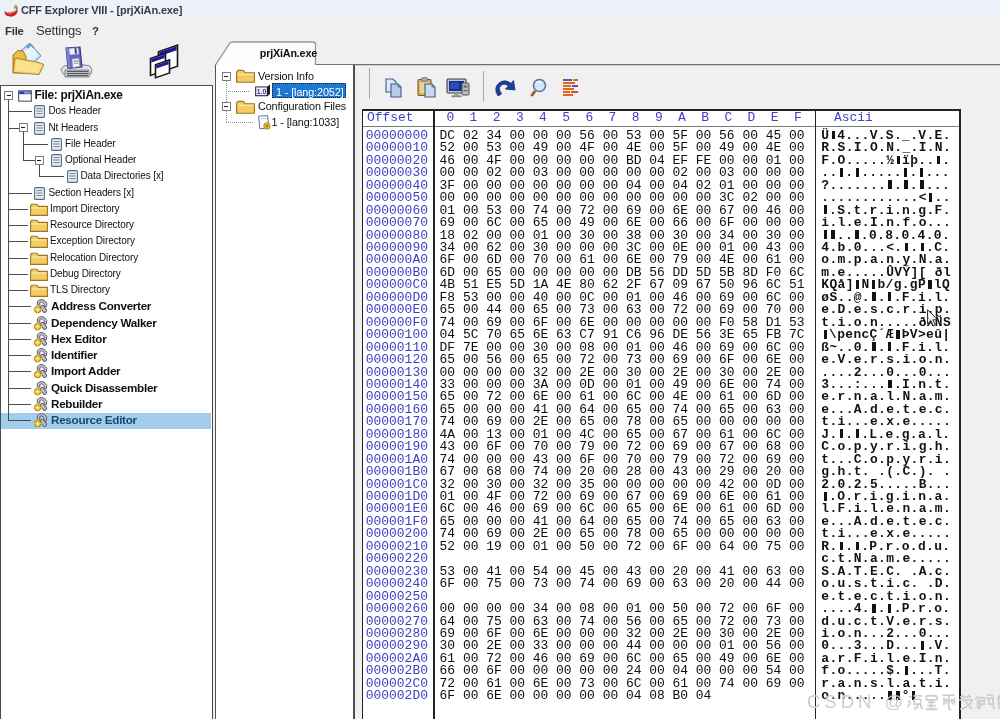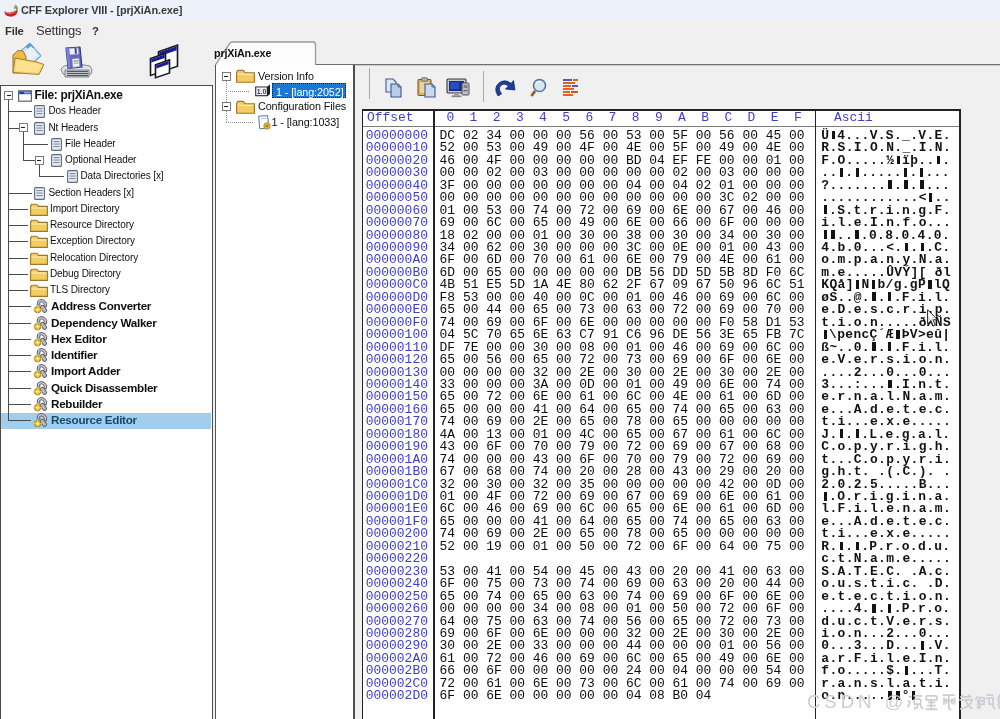--- a/index.html
+++ b/index.html
@@ -73,21 +73,21 @@
  </g>
 </svg>
 
 <div class="abs" style="left:316px;top:64px;width:684px;height:1.3px;background:#6f6f6f"></div>
 <div class="abs" style="left:316px;top:65.3px;width:684px;height:1px;background:#cfcfcf"></div>
 
 <svg class="abs" style="left:214px;top:41px" width="103" height="26" viewBox="0 0 103 26">
  <polygon points="1,25 16.8,1 101.5,1 101.5,25" fill="#fcfcfd"></polygon>
  <path d="M1,24.6 L15.5,2.6 Q16.5,1 18.5,1 L99,1 Q101.5,1 101.5,3.5 L101.5,24.6" fill="none" stroke="#909aa6" stroke-width="1.3"></path>
 </svg>
-<div class="abs" style="left:214px;top:42.5px;width:103px;text-align:left;height:21px;line-height:21px;font-size:10.8px;font-weight:bold;color:#101010;letter-spacing:-0.2px">prjXiAn.exe</div>
+<div class="abs" style="left:214px;top:42.5px;width:103px;text-align:right;height:21px;line-height:21px;font-size:10.8px;font-weight:bold;color:#101010;letter-spacing:-0.2px">prjXiAn.exe</div>
 
 <div class="abs" style="left:0px;top:85.3px;width:212.5px;height:640px;background:#fff;border:1.2px solid #4b4b4b;box-sizing:border-box"></div>
 <div class="abs" style="left:215.3px;top:65px;width:139.5px;height:660px;background:#fff;border-left:1.2px solid #555;border-right:2.2px solid #4e4e4e;box-sizing:border-box"></div>
 
 <div class="abs" style="left:368.6px;top:68px;width:1.2px;height:31px;background:#a9a9a9"></div>
 <div class="abs" style="left:483.2px;top:71px;width:1.2px;height:31px;background:#a9a9a9"></div>
 
 <svg class="abs" style="left:385px;top:78px" width="20" height="20" viewBox="0 0 20 20">
  <polygon points="1,1 8,1 11,4 11,14 1,14" fill="#dfe7f2" stroke="#3d5a94" stroke-width="1.1"></polygon>
  <polygon points="6,6 13,6 16,9 16,19 6,19" fill="#b8cce8" stroke="#3d5a94" stroke-width="1.1"></polygon>
@@ -179,21 +179,21 @@
 <div class="hr" style="top:466.13px"><span class="ho" style="left:365.8px">000001B0</span><span class="hb" style="left:439.6px">67 00 68 00 74 00 20 00 28 00 43 00 29 00 20 00</span><span class="ha" style="left:821.3px">g.h.t. .(.C.). .</span></div>
 <div class="hr" style="top:478.58px"><span class="ho" style="left:365.8px">000001C0</span><span class="hb" style="left:439.6px">32 00 30 00 32 00 35 00 00 00 00 00 42 00 0D 00</span><span class="ha" style="left:821.3px">2.0.2.5.....B...</span></div>
 <div class="hr" style="top:491.04px"><span class="ho" style="left:365.8px">000001D0</span><span class="hb" style="left:439.6px">01 00 4F 00 72 00 69 00 67 00 69 00 6E 00 61 00</span><span class="ha" style="left:821.3px"><b class="bk"></b>.O.r.i.g.i.n.a.</span></div>
 <div class="hr" style="top:503.49px"><span class="ho" style="left:365.8px">000001E0</span><span class="hb" style="left:439.6px">6C 00 46 00 69 00 6C 00 65 00 6E 00 61 00 6D 00</span><span class="ha" style="left:821.3px">l.F.i.l.e.n.a.m.</span></div>
 <div class="hr" style="top:515.94px"><span class="ho" style="left:365.8px">000001F0</span><span class="hb" style="left:439.6px">65 00 00 00 41 00 64 00 65 00 74 00 65 00 63 00</span><span class="ha" style="left:821.3px">e...A.d.e.t.e.c.</span></div>
 <div class="hr" style="top:528.40px"><span class="ho" style="left:365.8px">00000200</span><span class="hb" style="left:439.6px">74 00 69 00 2E 00 65 00 78 00 65 00 00 00 00 00</span><span class="ha" style="left:821.3px">t.i...e.x.e.....</span></div>
 <div class="hr" style="top:540.85px"><span class="ho" style="left:365.8px">00000210</span><span class="hb" style="left:439.6px">52 00 19 00 01 00 50 00 72 00 6F 00 64 00 75 00</span><span class="ha" style="left:821.3px">R.<b class="bk"></b>.<b class="bk"></b>.P.r.o.d.u.</span></div>
 <div class="hr" style="top:553.30px"><span class="ho" style="left:365.8px">00000220</span><span class="ha" style="left:821.3px">c.t.N.a.m.e.....</span></div>
 <div class="hr" style="top:565.75px"><span class="ho" style="left:365.8px">00000230</span><span class="hb" style="left:439.6px">53 00 41 00 54 00 45 00 43 00 20 00 41 00 63 00</span><span class="ha" style="left:821.3px">S.A.T.E.C. .A.c.</span></div>
 <div class="hr" style="top:578.21px"><span class="ho" style="left:365.8px">00000240</span><span class="hb" style="left:439.6px">6F 00 75 00 73 00 74 00 69 00 63 00 20 00 44 00</span><span class="ha" style="left:821.3px">o.u.s.t.i.c. .D.</span></div>
-<div class="hr" style="top:590.66px"><span class="ho" style="left:365.8px">00000250</span><span class="hb" style="left:439.6px">65 00 74 00 65 00 63 00 74 00 69 00 6F 00 6E 00</span><span class="ha" style="left:821.3px">e.t.e.c.t.i.o.n.</span></div>
+<div class="hr" style="top:590.66px"><span class="ho" style="left:365.8px">00000250</span><span class="ha" style="left:821.3px">e.t.e.c.t.i.o.n.</span></div>
 <div class="hr" style="top:603.11px"><span class="ho" style="left:365.8px">00000260</span><span class="hb" style="left:439.6px">00 00 00 00 34 00 08 00 01 00 50 00 72 00 6F 00</span><span class="ha" style="left:821.3px">....4.<b class="bk"></b>.<b class="bk"></b>.P.r.o.</span></div>
 <div class="hr" style="top:615.57px"><span class="ho" style="left:365.8px">00000270</span><span class="hb" style="left:439.6px">64 00 75 00 63 00 74 00 56 00 65 00 72 00 73 00</span><span class="ha" style="left:821.3px">d.u.c.t.V.e.r.s.</span></div>
 <div class="hr" style="top:628.02px"><span class="ho" style="left:365.8px">00000280</span><span class="hb" style="left:439.6px">69 00 6F 00 6E 00 00 00 32 00 2E 00 30 00 2E 00</span><span class="ha" style="left:821.3px">i.o.n...2...0...</span></div>
 <div class="hr" style="top:640.47px"><span class="ho" style="left:365.8px">00000290</span><span class="hb" style="left:439.6px">30 00 2E 00 33 00 00 00 44 00 00 00 01 00 56 00</span><span class="ha" style="left:821.3px">0...3...D...<b class="bk"></b>.V.</span></div>
 <div class="hr" style="top:652.93px"><span class="ho" style="left:365.8px">000002A0</span><span class="hb" style="left:439.6px">61 00 72 00 46 00 69 00 6C 00 65 00 49 00 6E 00</span><span class="ha" style="left:821.3px">a.r.F.i.l.e.I.n.</span></div>
 <div class="hr" style="top:665.38px"><span class="ho" style="left:365.8px">000002B0</span><span class="hb" style="left:439.6px">66 00 6F 00 00 00 00 00 24 00 04 00 00 00 54 00</span><span class="ha" style="left:821.3px">f.o.....$.<b class="bk"></b>...T.</span></div>
 <div class="hr" style="top:677.83px"><span class="ho" style="left:365.8px">000002C0</span><span class="hb" style="left:439.6px">72 00 61 00 6E 00 73 00 6C 00 61 00 74 00 69 00</span><span class="ha" style="left:821.3px">r.a.n.s.l.a.t.i.</span></div>
 <div class="hr" style="top:690.28px"><span class="ho" style="left:365.8px">000002D0</span><span class="hb" style="left:439.6px">6F 00 6E 00 00 00 00 00 04 08 B0 04</span><span class="ha" style="left:821.3px">o.n.....<b class="bk"></b><b class="bk"></b>°<b class="bk"></b></span></div>
 
 <svg width="0" height="0" style="position:absolute">

